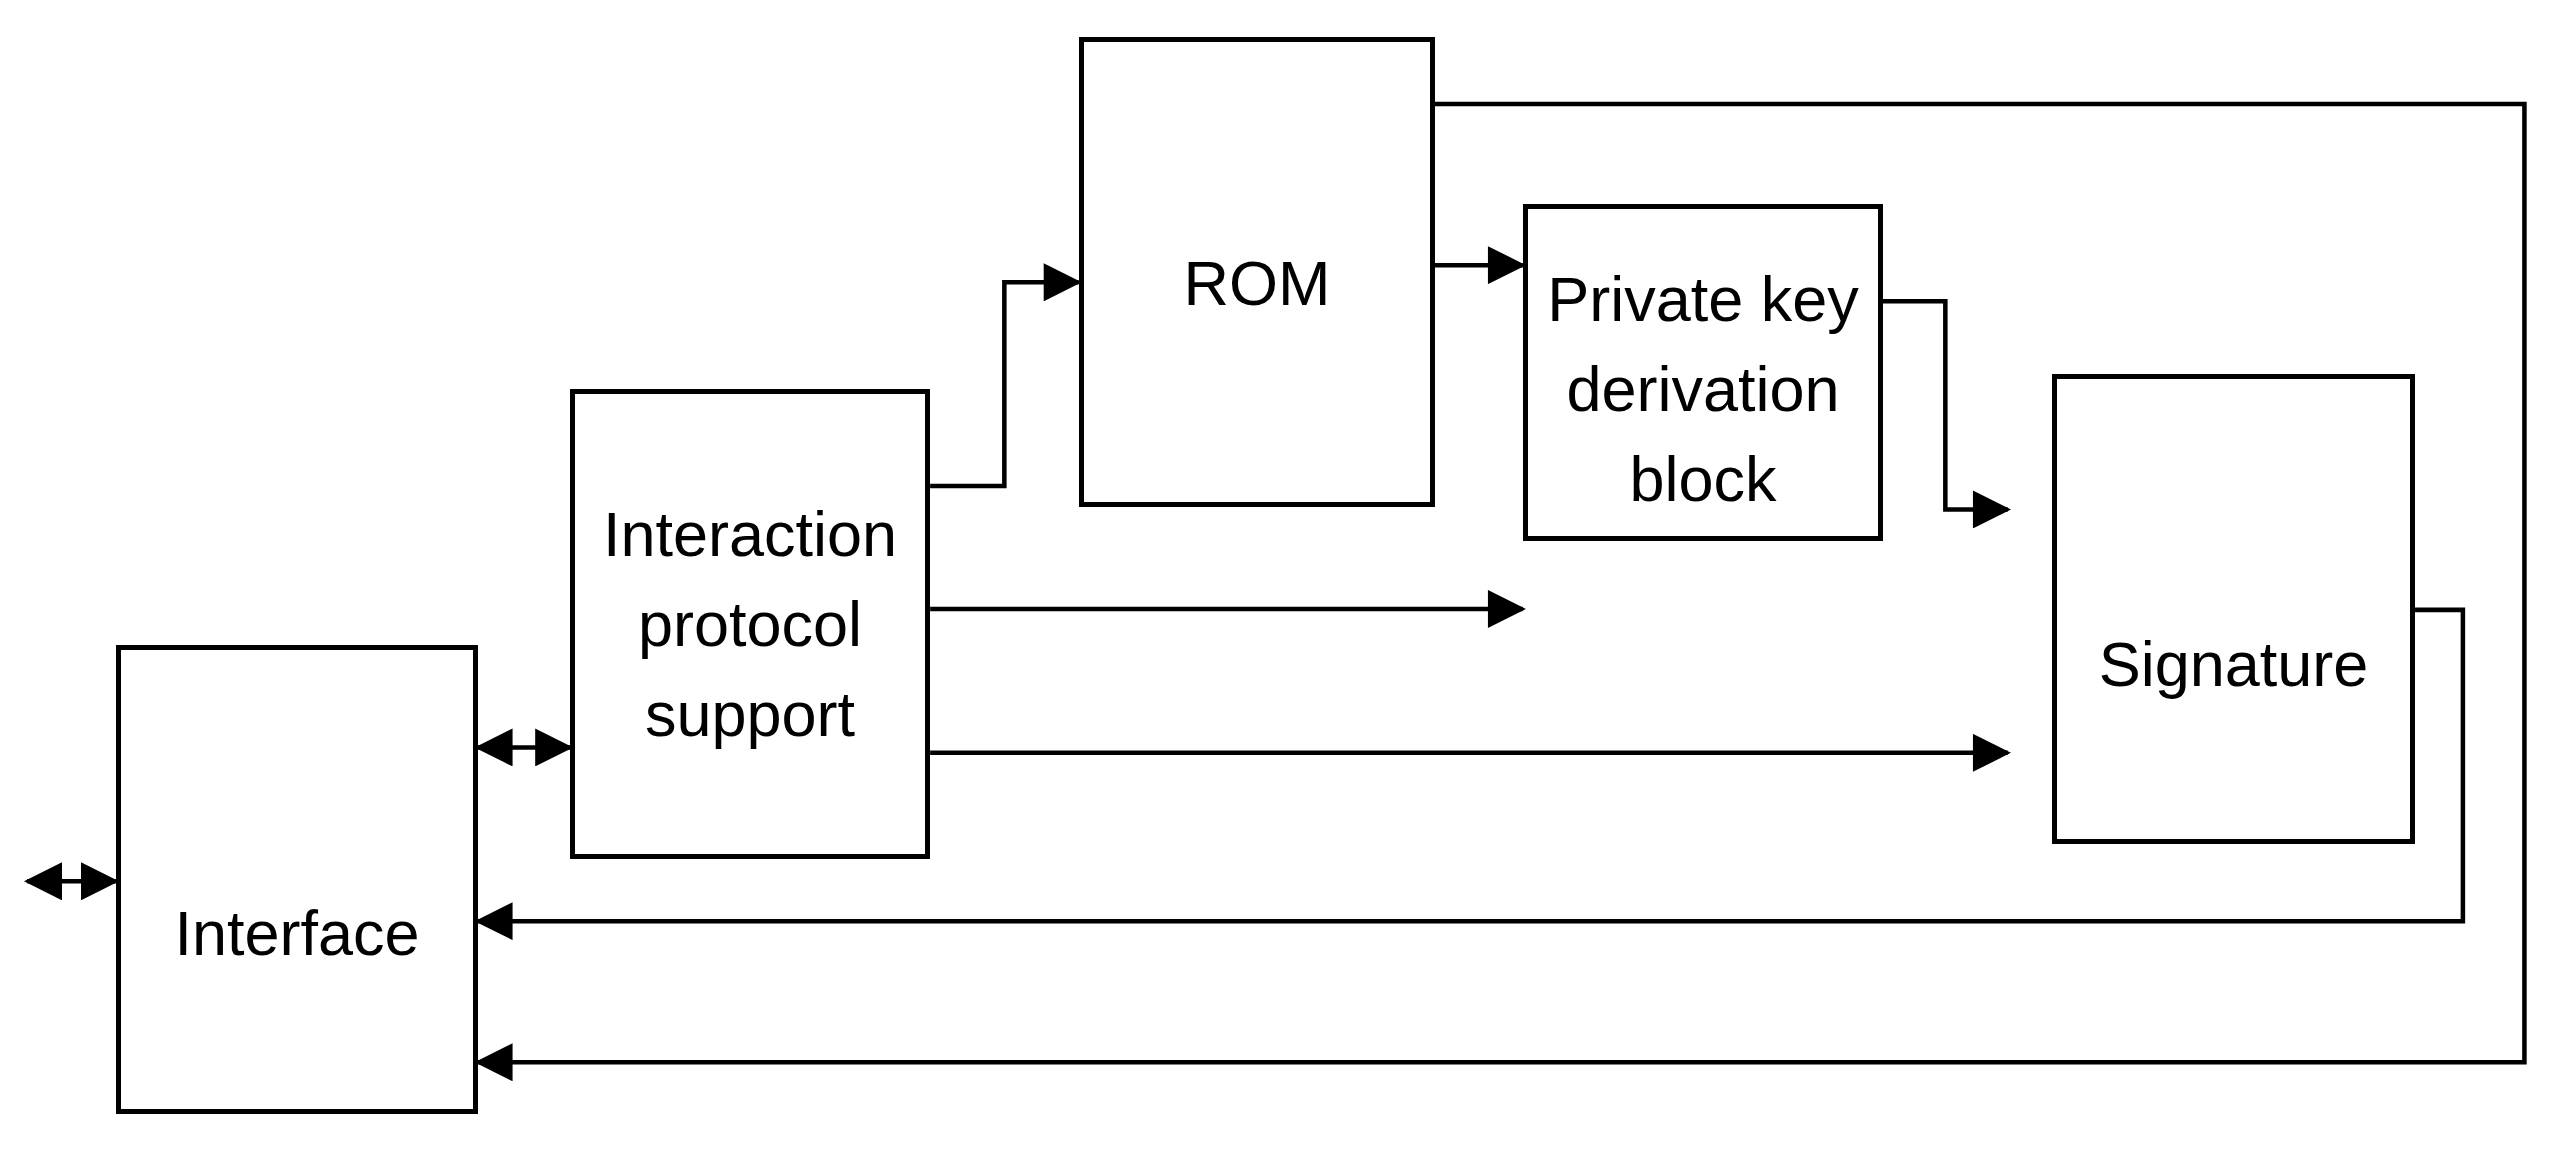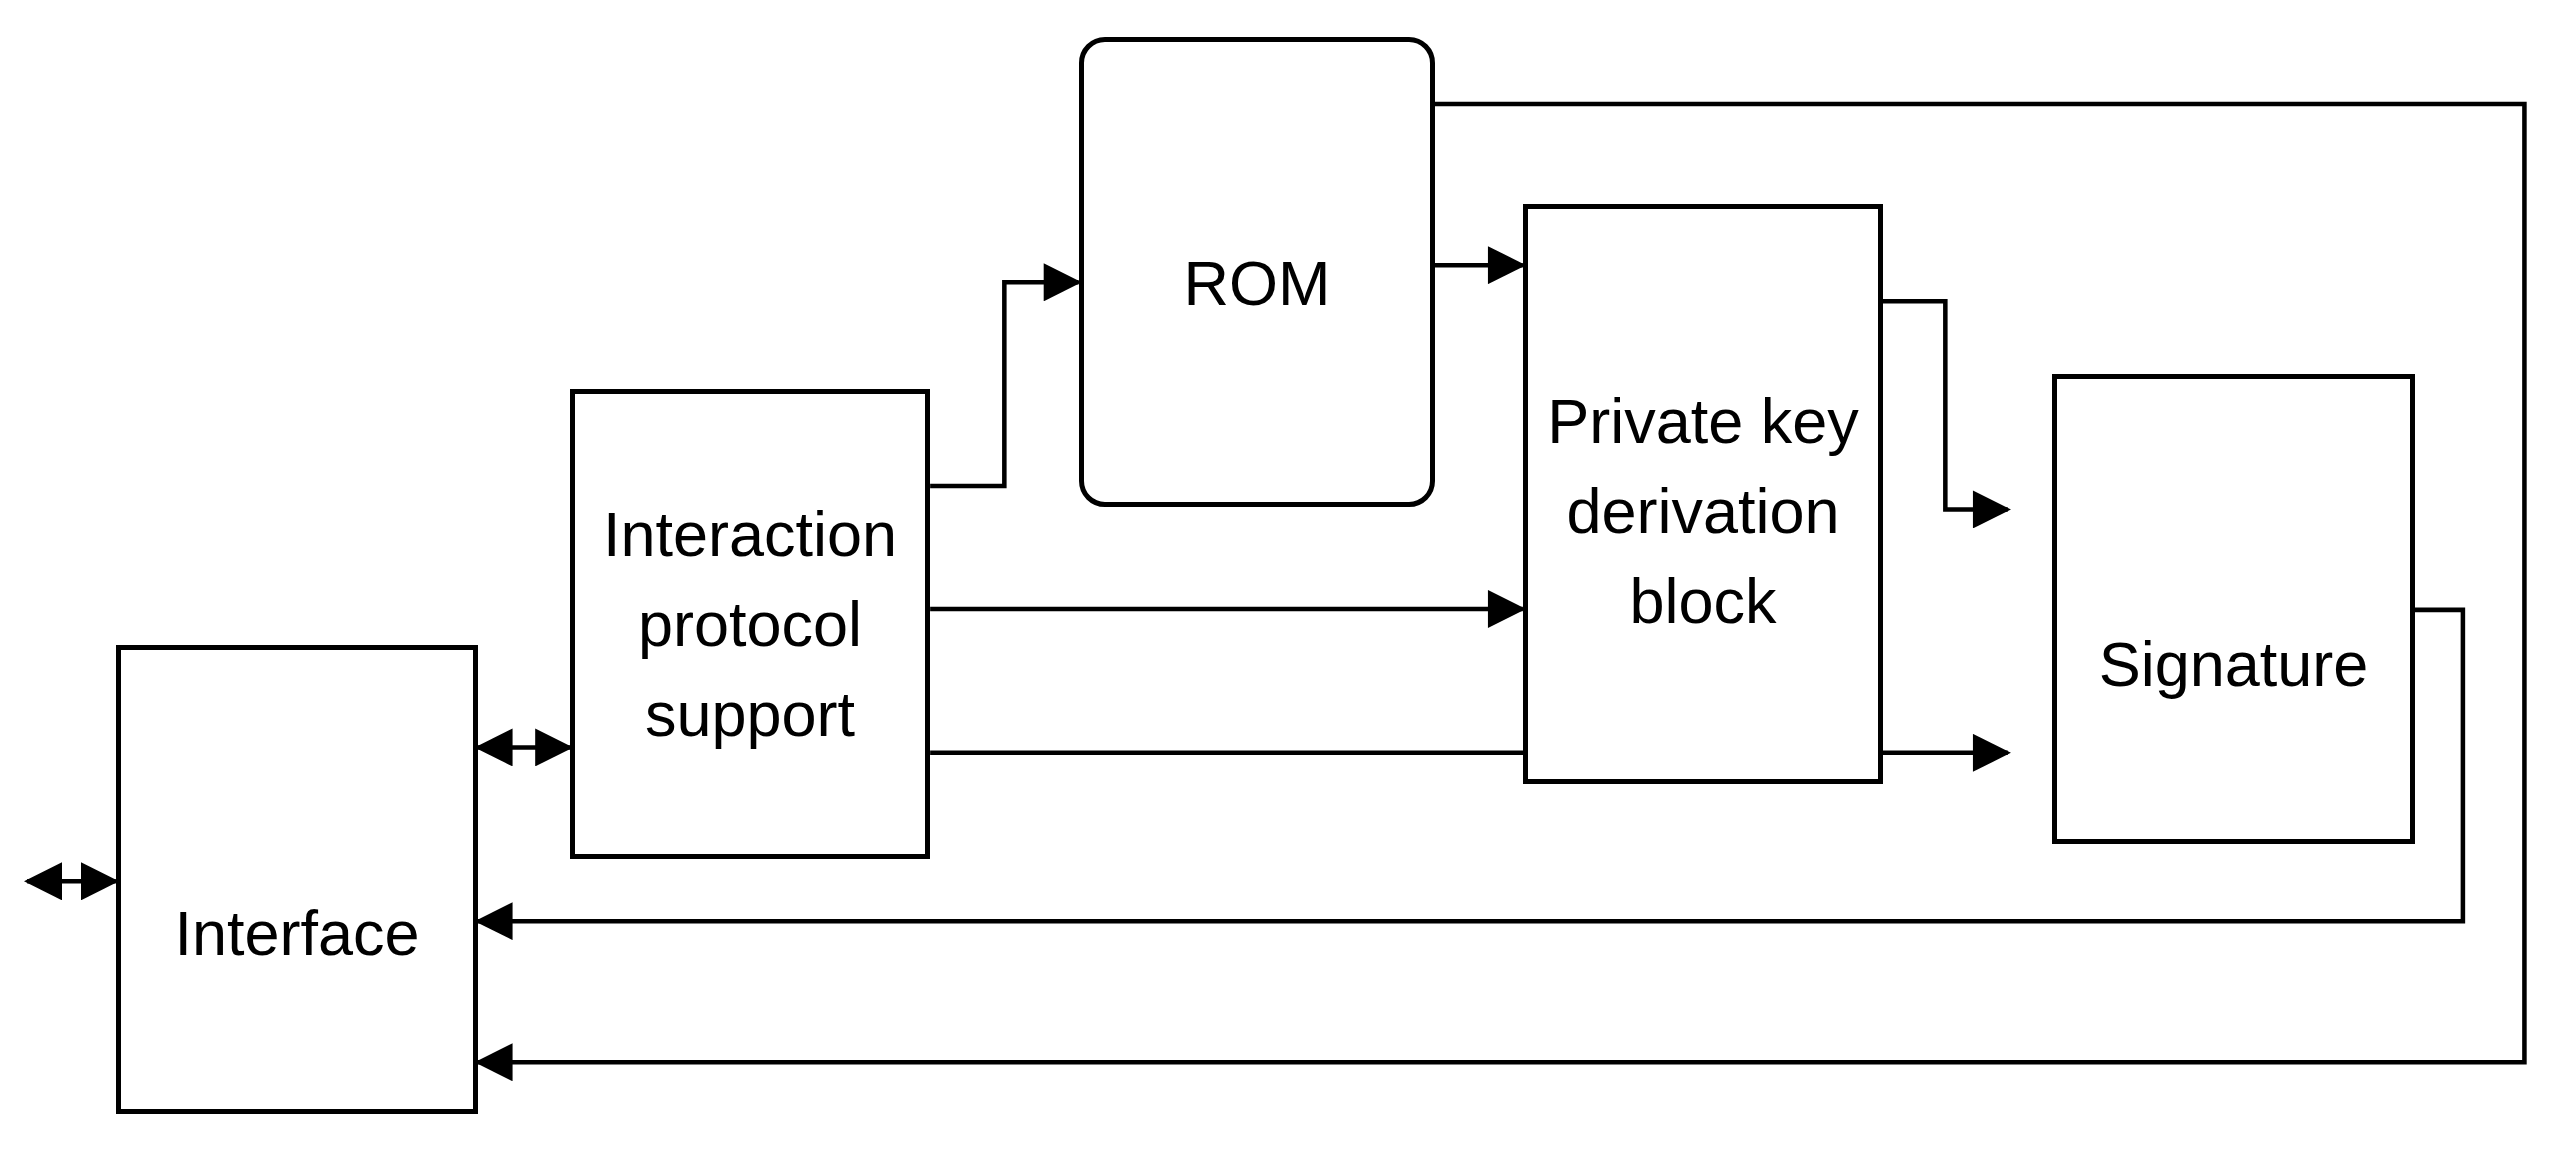--- a/index.html
+++ b/index.html
@@ -37,22 +37,22 @@
     justify-content:center;
     text-align:center;
     color:var(--text);
     font-size:63px;
     line-height:90px;
     white-space:nowrap;
   }
   
   .node-interface   {left:116px;  top:645px; width:362px; height:469px; padding-top:107px;}
   .node-interaction {left:570px;  top:389px; width:360px; height:470px; }
-  .node-rom         {left:1079px; top:37px;  width:356px; height:470px; padding-top:22px;border-radius:26px;}
-  .node-pkd         {left:1523px; top:204px; width:360px; height:580px; padding-top:33px;}
+  .node-rom         {left:1079px; top:37px;  width:356px; height:470px; padding-top:22px;}
+  .node-pkd         {left:1523px; top:204px; width:360px; height:337px; padding-top:33px;}
   .node-signature   {left:2008px; top:374px; width:363px; height:470px; padding-top:109px;margin-left:44px;}
 </style>
 </head>
 <body style="background: rgb(255, 255, 255);">
 
 <div class="canvas">
 
   <svg class="wires" viewBox="0 0 2847 1272" aria-hidden="true">
     <defs>
       <marker id="ah" viewBox="0 0 12 12" refX="11" refY="6" markerWidth="44" markerHeight="42" markerUnits="userSpaceOnUse" orient="auto-start-reverse">

